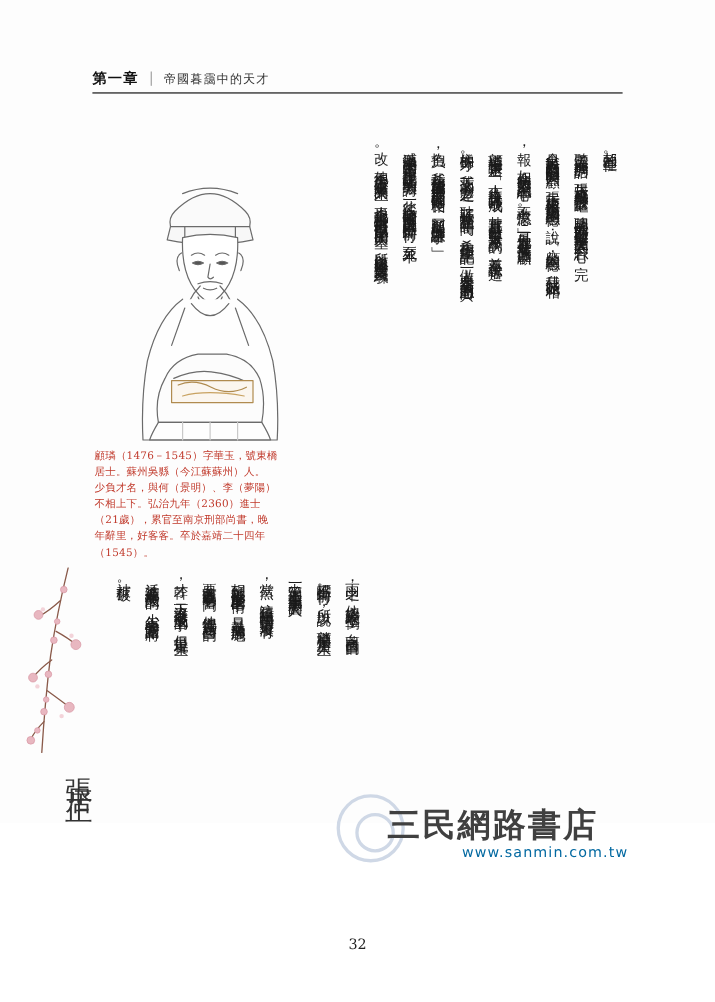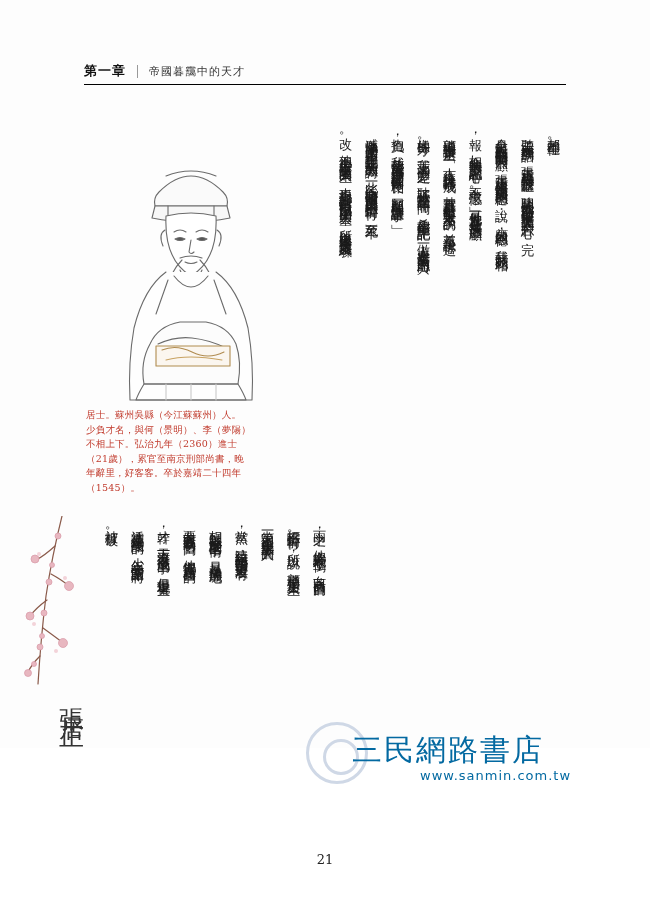--- a/index.html
+++ b/index.html
@@ -130,22 +130,22 @@
     font-size: 13px;
     color: #222;
   }
   .wm-text {
     position: absolute;
     left: 352px;
     top: 730px;
     font-family: "DejaVu Serif", serif;
     font-size: 30px;
     letter-spacing: 2px;
-    color: #0369a1;
-    font-weight: normal;
+    color: #404040;
+    font-weight: bold;
   }
   .wm-sub {
     position: absolute;
     left: 420px;
     top: 768px;
     font-family: "DejaVu Sans", sans-serif;
     font-size: 13px;
     letter-spacing: 1px;
     color: #0369a1;
   }
@@ -224,20 +224,21 @@
         <path d="M66 202 Q80 196 96 204 Q112 212 128 204" stroke="#b08b4f"></path>
         <path d="M70 212 Q92 206 126 212" stroke="#c8a261"></path>
 
         <path d="M48 236 L142 236 Q148 246 150 252 L40 252 Q42 246 48 236 Z"></path>
         <path d="M70 236 L70 252 M95 236 L95 252 M120 236 L120 252" stroke="#c9c9c9"></path>
       </g>
     </svg>
   </div>
 
   <div class="caption">
+    <span class="capline">顧璘（1476－1545）字華玉，號東橋</span>
     <span class="capline">居士。蘇州吳縣（今江蘇蘇州）人。</span>
     <span class="capline">少負才名，與何（景明）、李（夢陽）</span>
     <span class="capline">不相上下。弘治九年（2360）進士</span>
     <span class="capline">（21歲），累官至南京刑部尚書，晚</span>
     <span class="capline">年辭里，好客客。卒於嘉靖二十四年</span>
     <span class="capline">（1545）。</span>
   </div>
 
   <div class="block-top">
     <div class="vcol" style="left:543px; height:120px;">邦的重任。</div>
@@ -295,15 +296,15 @@
       </g>
     </svg>
   </div>
 
   <div class="booktitle">張居正</div>
 
   <div class="wm-circle"></div>
   <div class="wm-text">三民網路書店</div>
   <div class="wm-sub">www.sanmin.com.tw</div>
 
-  <div class="pagenum">21</div>
+  <div class="pagenum">32</div>
 
 </div>
 
 </body></html>

